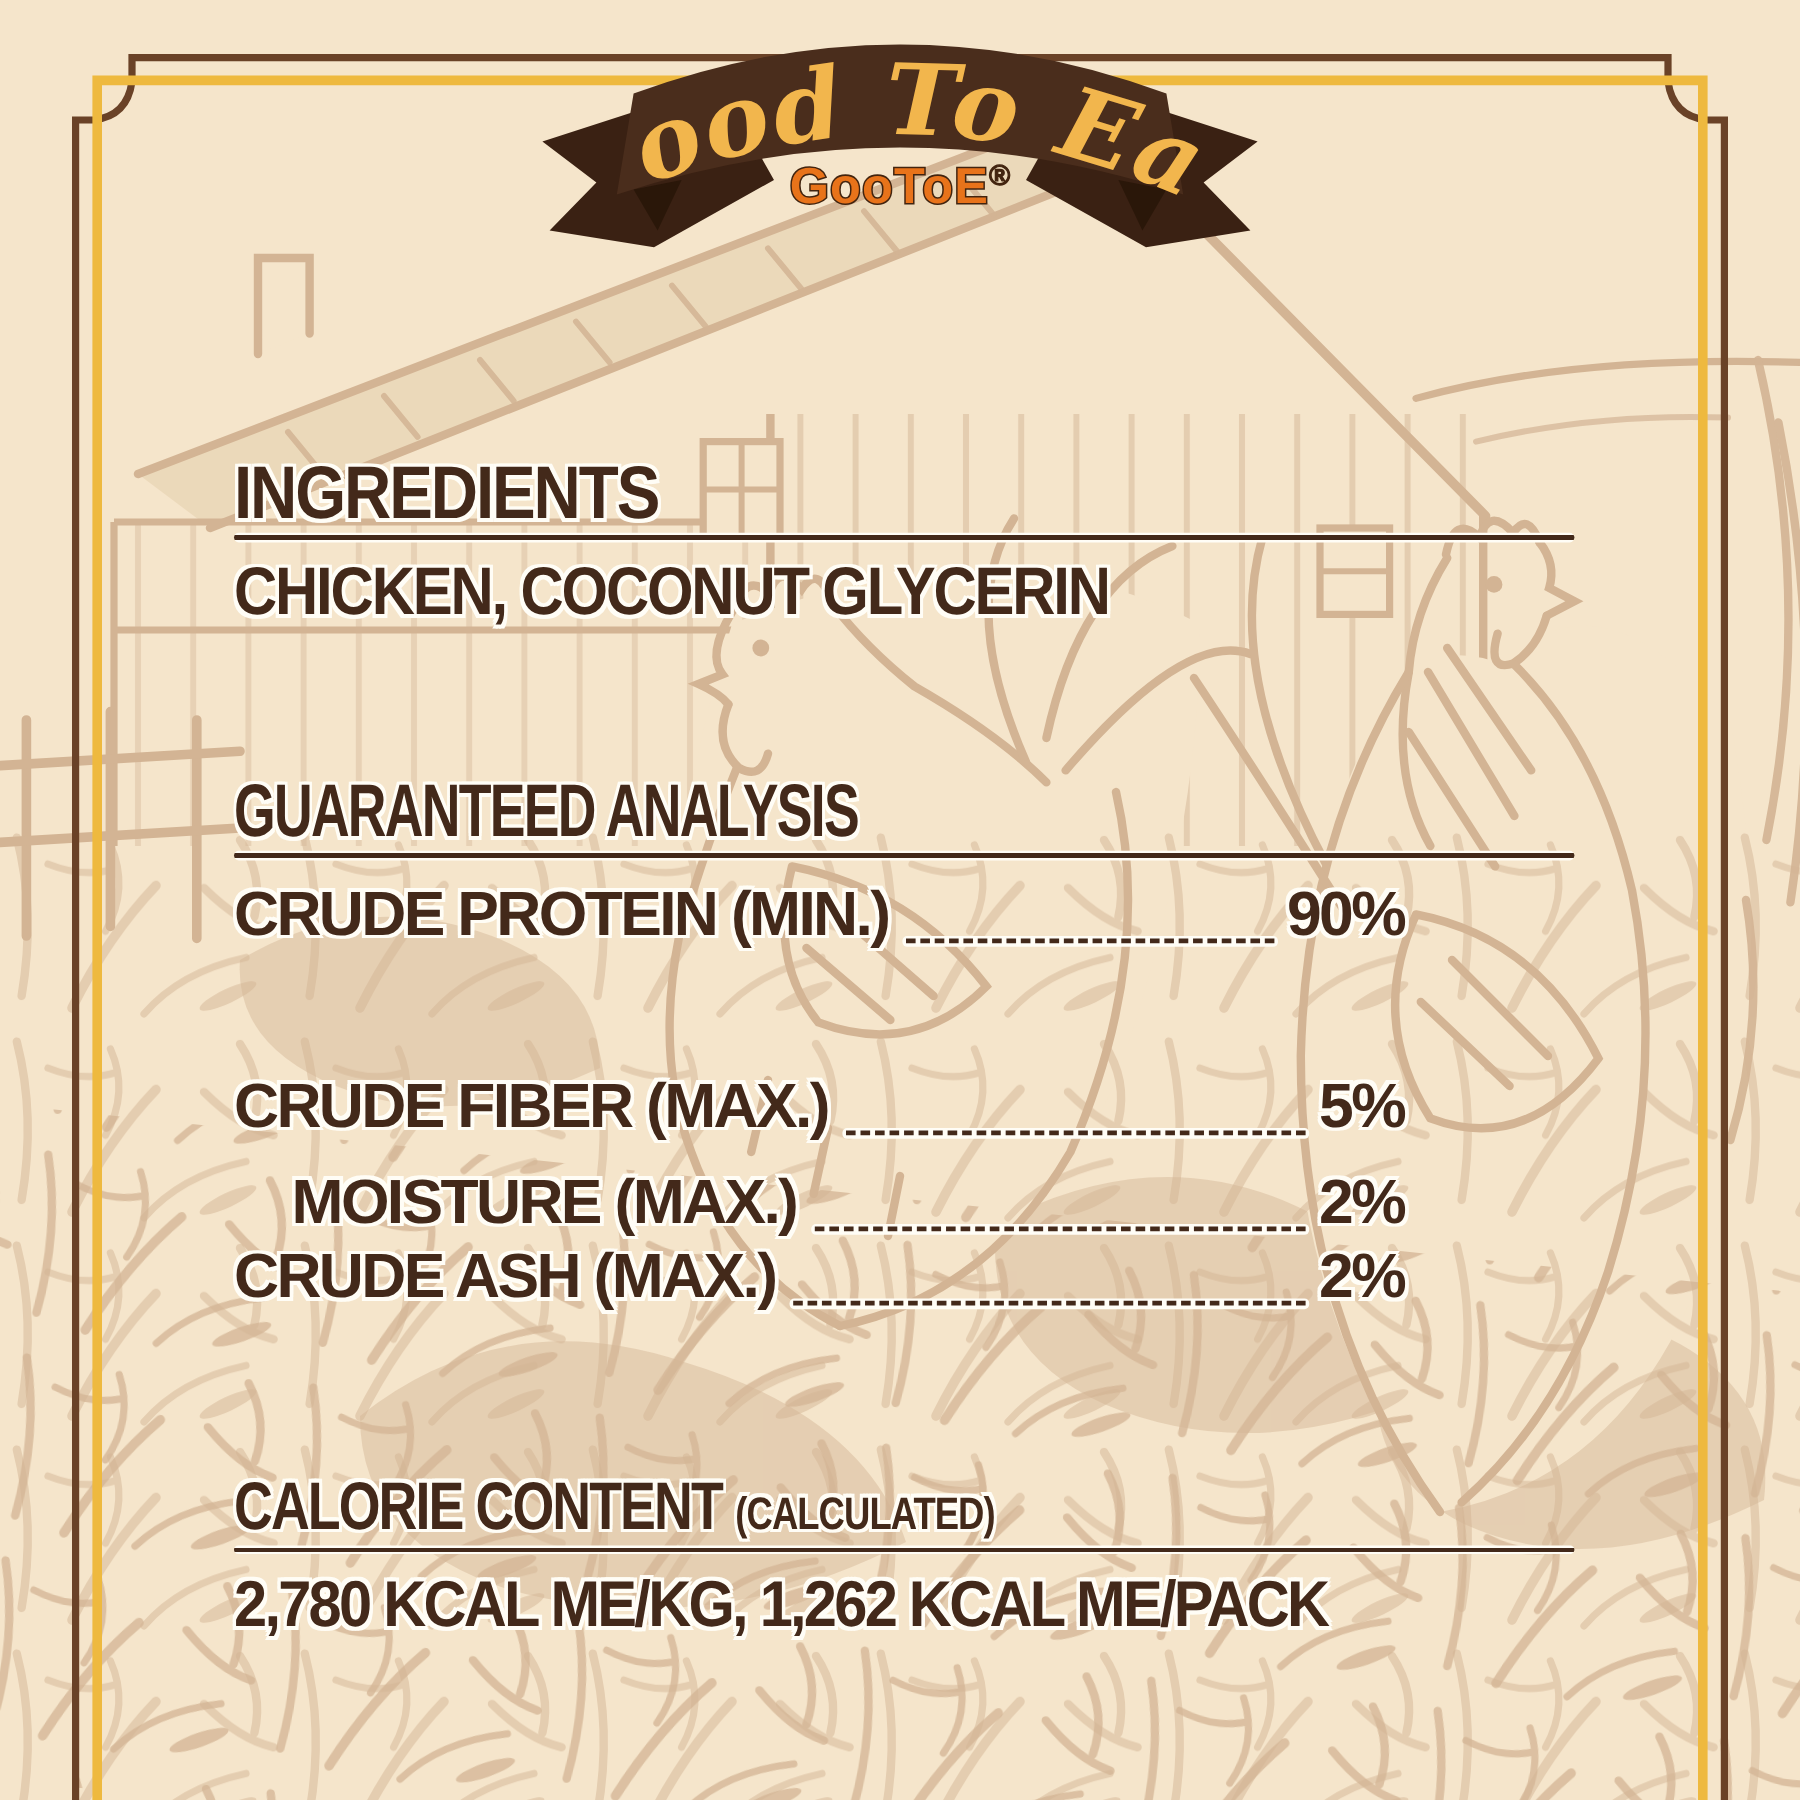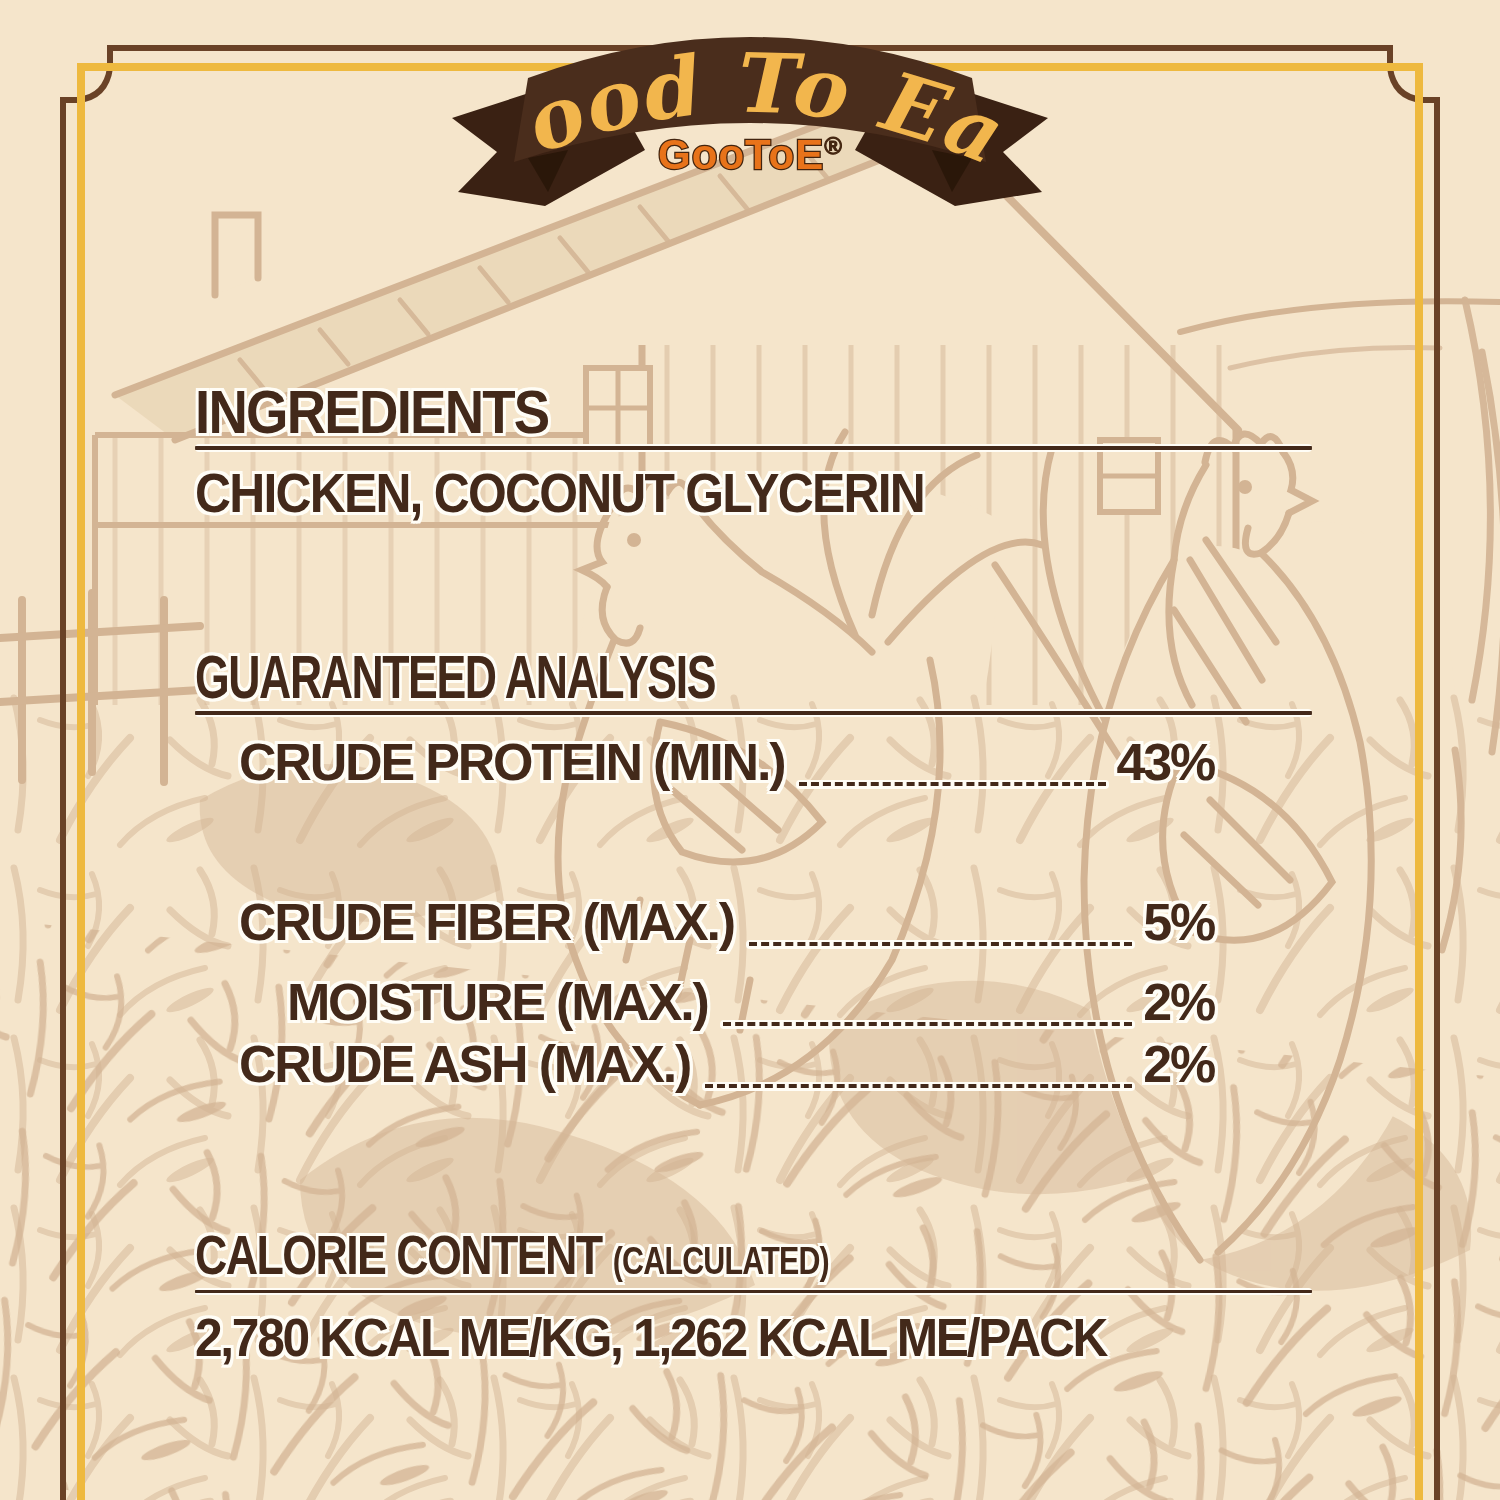--- a/index.html
+++ b/index.html
@@ -24,21 +24,21 @@
   .h-analysis{top:646px;transform:scaleX(.72);}
   .h-calorie{top:1227px;transform:scaleX(.80);display:flex;align-items:baseline;gap:14px;font-size:56px;}
   .h-calorie .qualifier{font-size:38px;letter-spacing:-1px;}
   .rule{position:absolute;left:0;width:1117px;height:8px;border-radius:4px;
         background:linear-gradient(to bottom,var(--c-white) 0 2px,var(--c-text) 2px 6px,var(--c-white) 6px 8px);}
   .rule-1{top:444px;} .rule-2{top:709px;} .rule-3{top:1288px;height:7px;
         background:linear-gradient(to bottom,var(--c-white) 0 2px,var(--c-text) 2px 5px,var(--c-white) 5px 7px);}
   .bigline{position:absolute;left:0;font-weight:700;white-space:nowrap;line-height:1;transform-origin:left top;}
   .v-ingredients{top:465px;font-size:56px;letter-spacing:-2px;transform:scaleX(.89);}
   .v-kcal{top:1310px;font-size:54px;letter-spacing:-2.5px;transform:scaleX(.92);}
-  .ga-row{position:absolute;left:0;width:1117px;height:58px;display:flex;padding-right:142px;box-sizing:border-box;margin-left:44px;}
+  .ga-row{position:absolute;left:0;width:1117px;height:58px;display:flex;padding-right:142px;box-sizing:border-box;}
   .row-0{top:733px;} .row-1{top:813px;} .row-2{top:893px;} .row-3{top:973px;padding-left:48px;} .row-4{top:1035px;}
   .ga-label,.ga-value{font-weight:700;font-size:52px;letter-spacing:-2.2px;line-height:58px;white-space:nowrap;}
   .leader{flex:1;height:9px;min-width:40px;background:var(--c-white);border-radius:4px;
           align-self:flex-end;margin:0 8px 2px 12px;position:relative;}
   .leader::after{content:"";position:absolute;left:3px;right:3px;top:2px;
           border-top:4px dashed var(--c-text);}
   .logo{position:absolute;left:0;top:134px;width:1500px;text-align:center;line-height:1;
         font-weight:800;font-size:42px;letter-spacing:1px;color:var(--c-logo);
         -webkit-text-stroke:2.5px var(--c-logo-outline);paint-order:stroke fill;}
   .logo .rmark{font-size:24px;vertical-align:super;-webkit-text-stroke:1px var(--c-logo-outline);
@@ -185,21 +185,21 @@
     <div class="heading h-ingredients outlined">INGREDIENTS</div>
     <div class="rule rule-1"></div>
     <div class="bigline v-ingredients outlined">CHICKEN, COCONUT GLYCERIN</div>
 
     <div class="heading h-analysis outlined">GUARANTEED ANALYSIS</div>
     <div class="rule rule-2"></div>
 
     <div class="ga-row row-0">
       <span class="ga-label outlined">CRUDE PROTEIN (MIN.)</span>
       <span class="leader"></span>
-      <span class="ga-value outlined">43%</span>
+      <span class="ga-value outlined">90%</span>
     </div>
     <div class="ga-row row-2">
       <span class="ga-label outlined">CRUDE FIBER (MAX.)</span>
       <span class="leader"></span>
       <span class="ga-value outlined">5%</span>
     </div>
     <div class="ga-row row-3">
       <span class="ga-label outlined">MOISTURE (MAX.)</span>
       <span class="leader"></span>
       <span class="ga-value outlined">2%</span>

